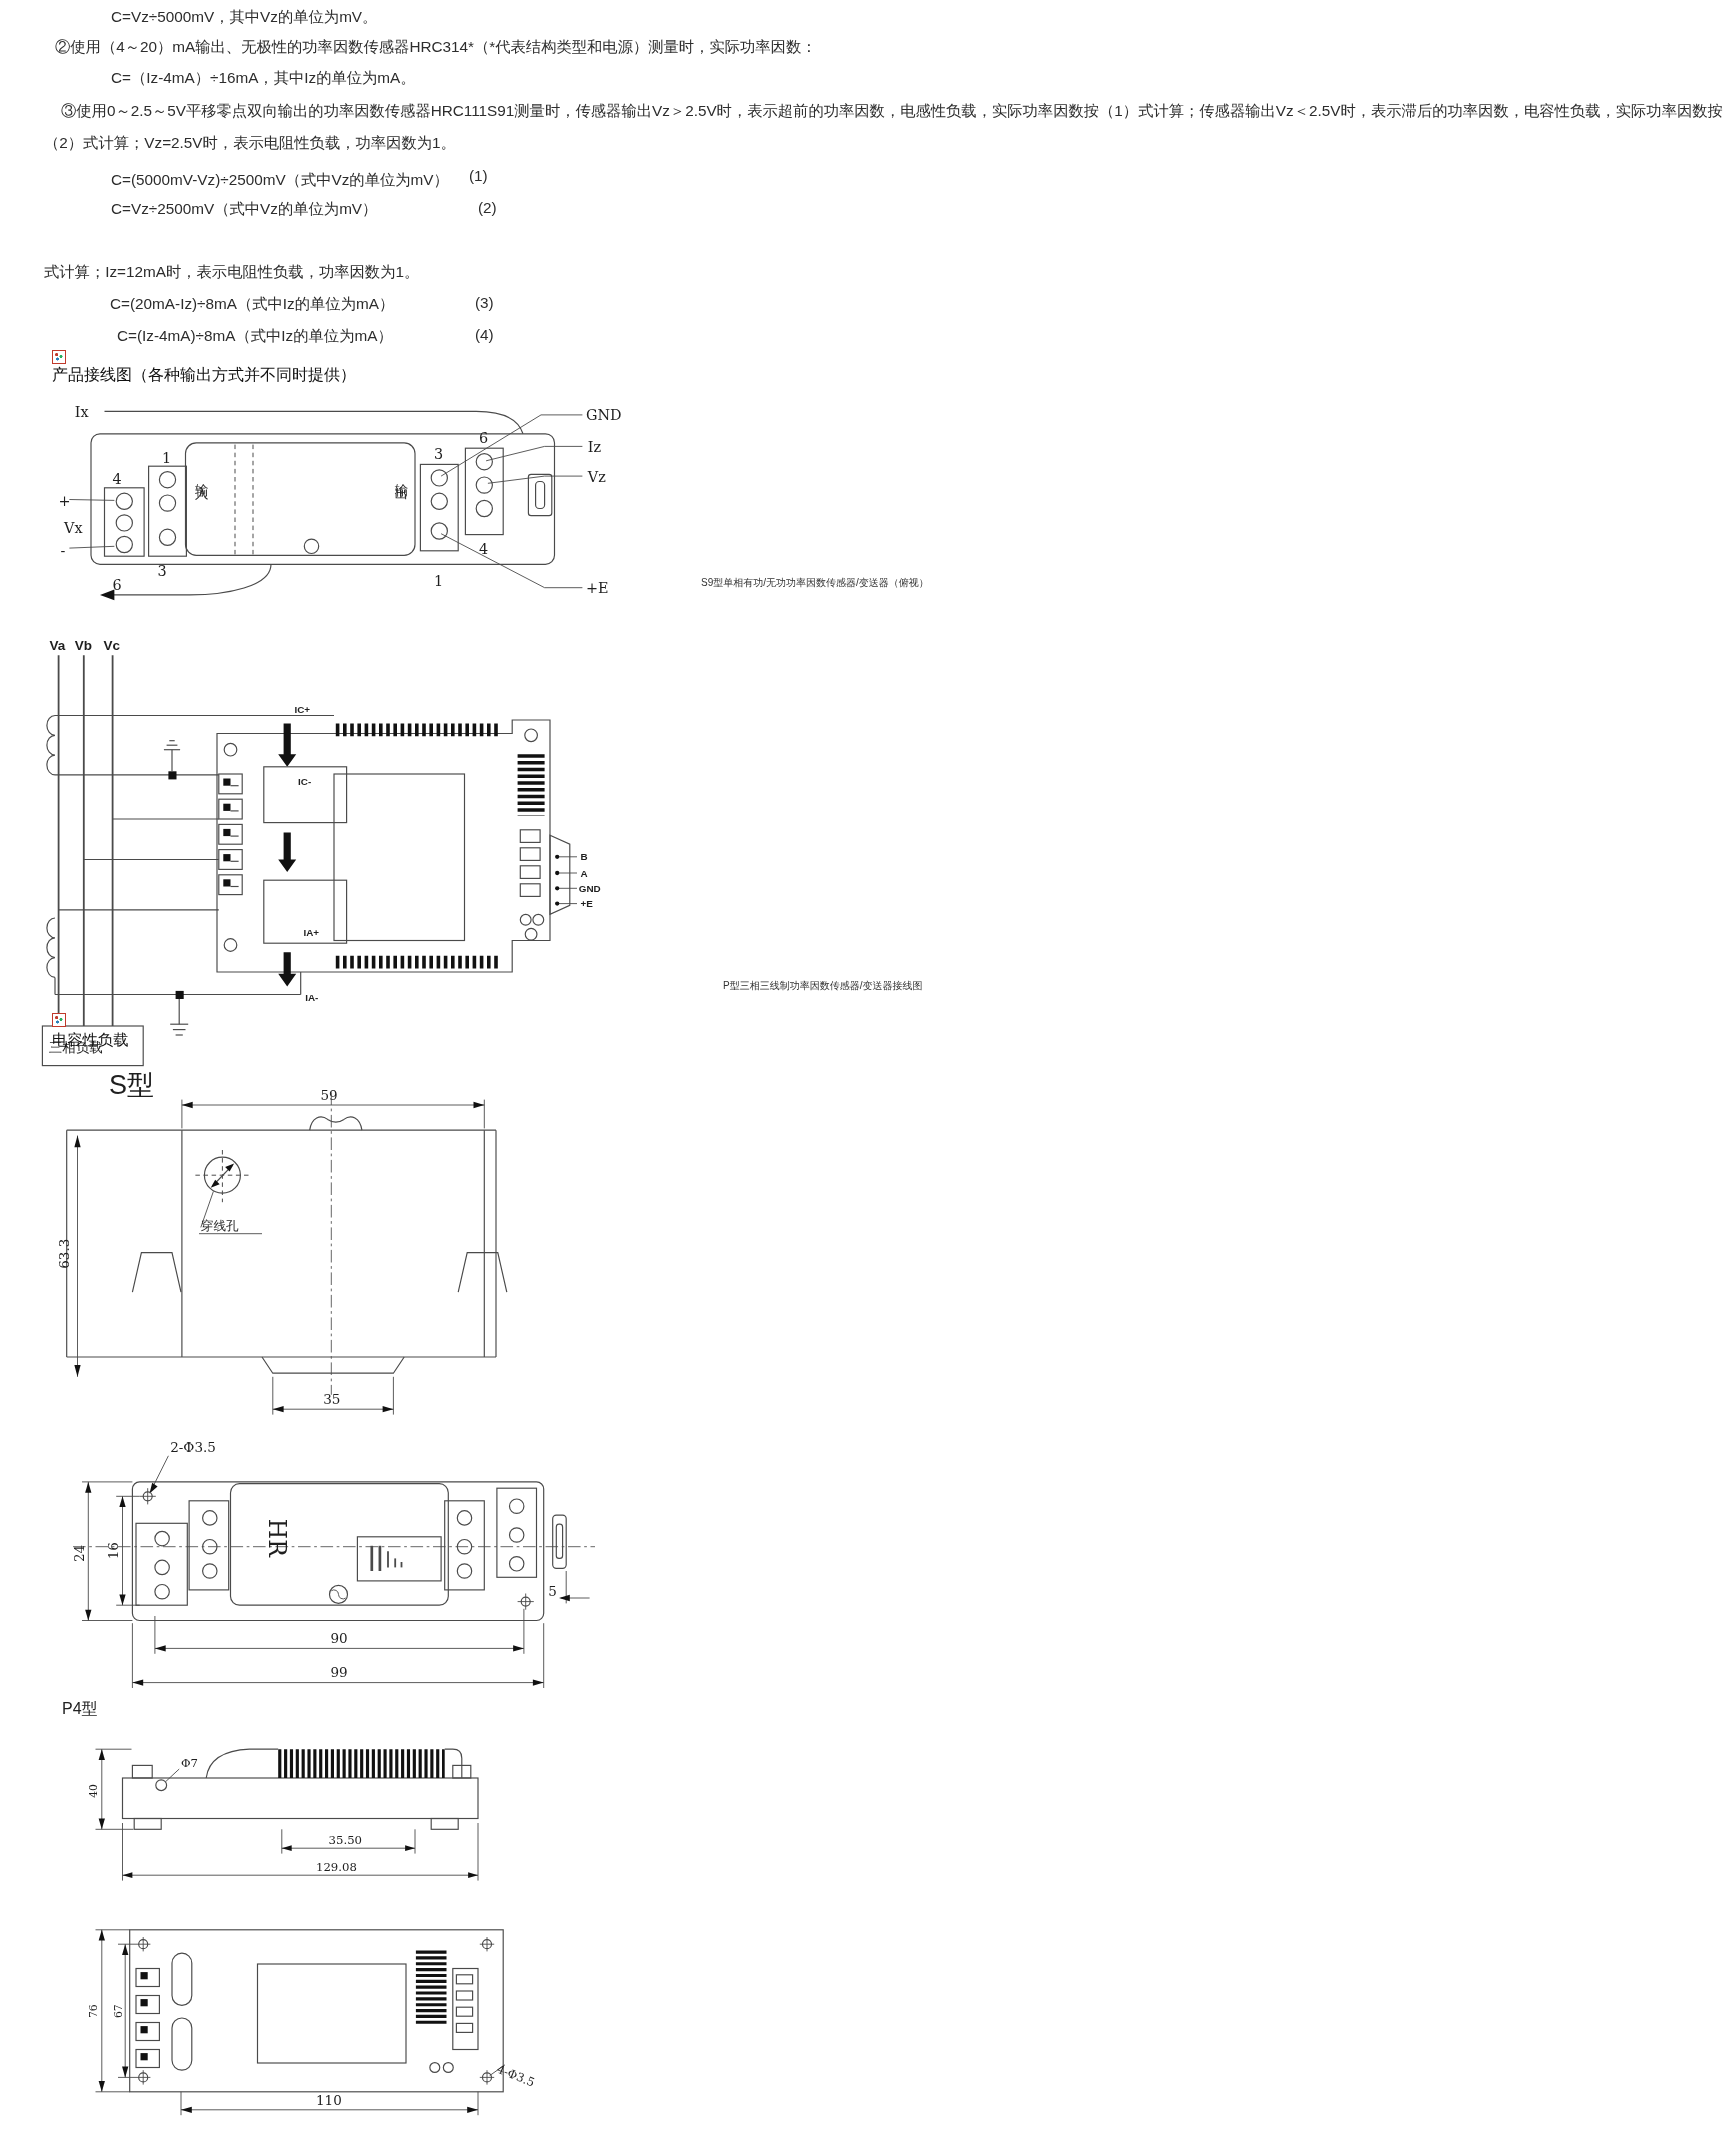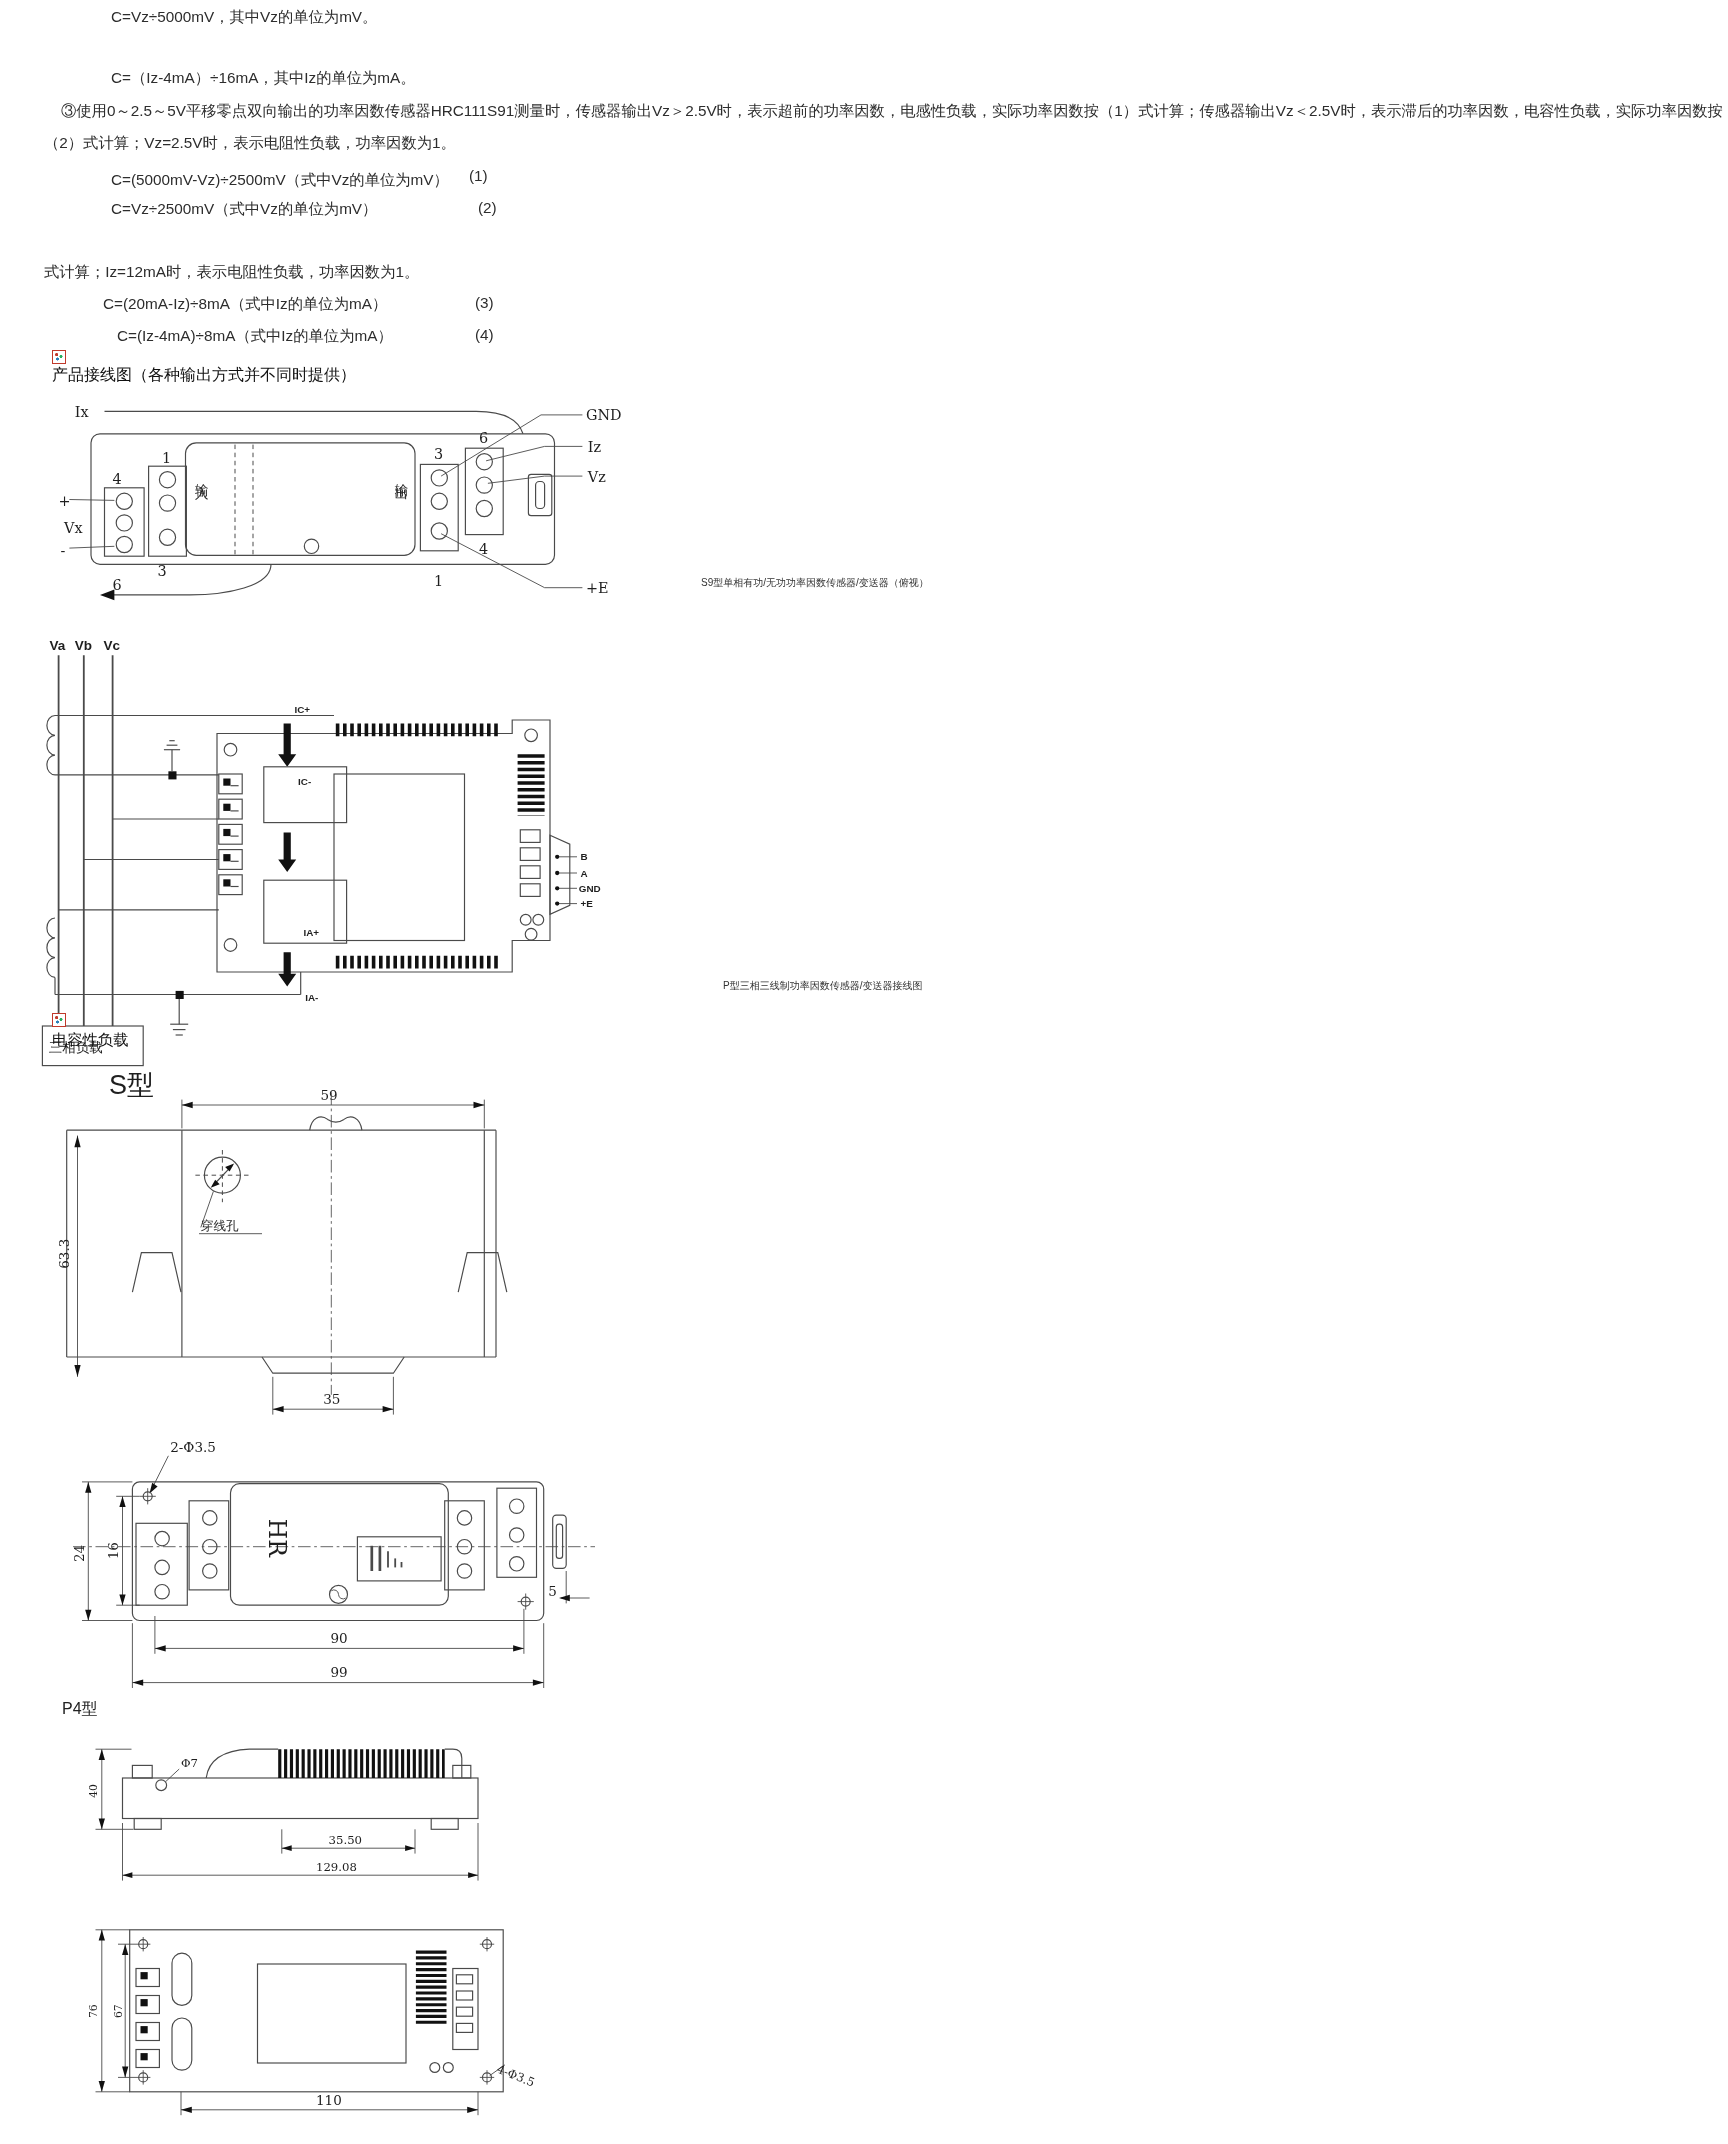--- a/index.html
+++ b/index.html
@@ -30,29 +30,30 @@
   svg .vtext{writing-mode:vertical-rl;font-family:"Liberation Sans",sans-serif;font-size:15px;letter-spacing:2px;}
   svg .dim{font-family:"DejaVu Serif",serif;font-size:15px;}
   svg .small{font-family:"Liberation Sans",sans-serif;font-size:11px;font-weight:bold;}
 </style>
 </head>
 <body>
 
 <div id="page">
 
   <div class="abs tl" style="left:83px;top:7.2px">C=Vz÷5000mV，其中Vz的单位为mV。</div>
+  <div class="abs tl" style="left:27px;top:37px">②使用（4～20）mA输出、无极性的功率因数传感器HRC314*（*代表结构类型和电源）测量时，实际功率因数：</div>
   <div class="abs tl" style="left:83px;top:68px">C=（Iz-4mA）÷16mA，其中Iz的单位为mA。</div>
   <div class="abs tl" style="left:33px;top:101px">③使用0～2.5～5V平移零点双向输出的功率因数传感器HRC111S91测量时，传感器输出Vz＞2.5V时，表示超前的功率因数，电感性负载，实际功率因数按（1）式计算；传感器输出Vz＜2.5V时，表示滞后的功率因数，电容性负载，实际功率因数按</div>
   <div class="abs tl" style="left:16px;top:133px">（2）式计算；Vz=2.5V时，表示电阻性负载，功率因数为1。</div>
   <div class="abs tl" style="left:83px;top:170px">C=(5000mV-Vz)÷2500mV（式中Vz的单位为mV）</div>
   <div class="abs eqno" style="left:441px;top:167px">(1)</div>
   <div class="abs tl" style="left:83px;top:199px">C=Vz÷2500mV（式中Vz的单位为mV）</div>
   <div class="abs eqno" style="left:450px;top:199px">(2)</div>
   <div class="abs tl" style="left:16px;top:262px">式计算；Iz=12mA时，表示电阻性负载，功率因数为1。</div>
-  <div class="abs tl" style="left:75px;top:294px">C=(20mA-Iz)÷8mA（式中Iz的单位为mA）</div>
+  <div class="abs tl" style="left:82px;top:294px">C=(20mA-Iz)÷8mA（式中Iz的单位为mA）</div>
   <div class="abs eqno" style="left:447px;top:294px">(3)</div>
   <div class="abs tl" style="left:89px;top:326px">C=(Iz-4mA)÷8mA（式中Iz的单位为mA）</div>
   <div class="abs eqno" style="left:447px;top:326px">(4)</div>
 
   <div class="abs broken-icon" style="left:24px;top:350px"></div>
   <div class="abs h1" style="left:24px;top:365px">产品接线图（各种输出方式并不同时提供）</div>
 
   <svg class="abs" style="left:27px;top:387px" width="612" height="216" viewBox="0 0 680 240">
     <g>
       <path class="ln" d="M55,27 H468 Q512,27 520,52"></path>

